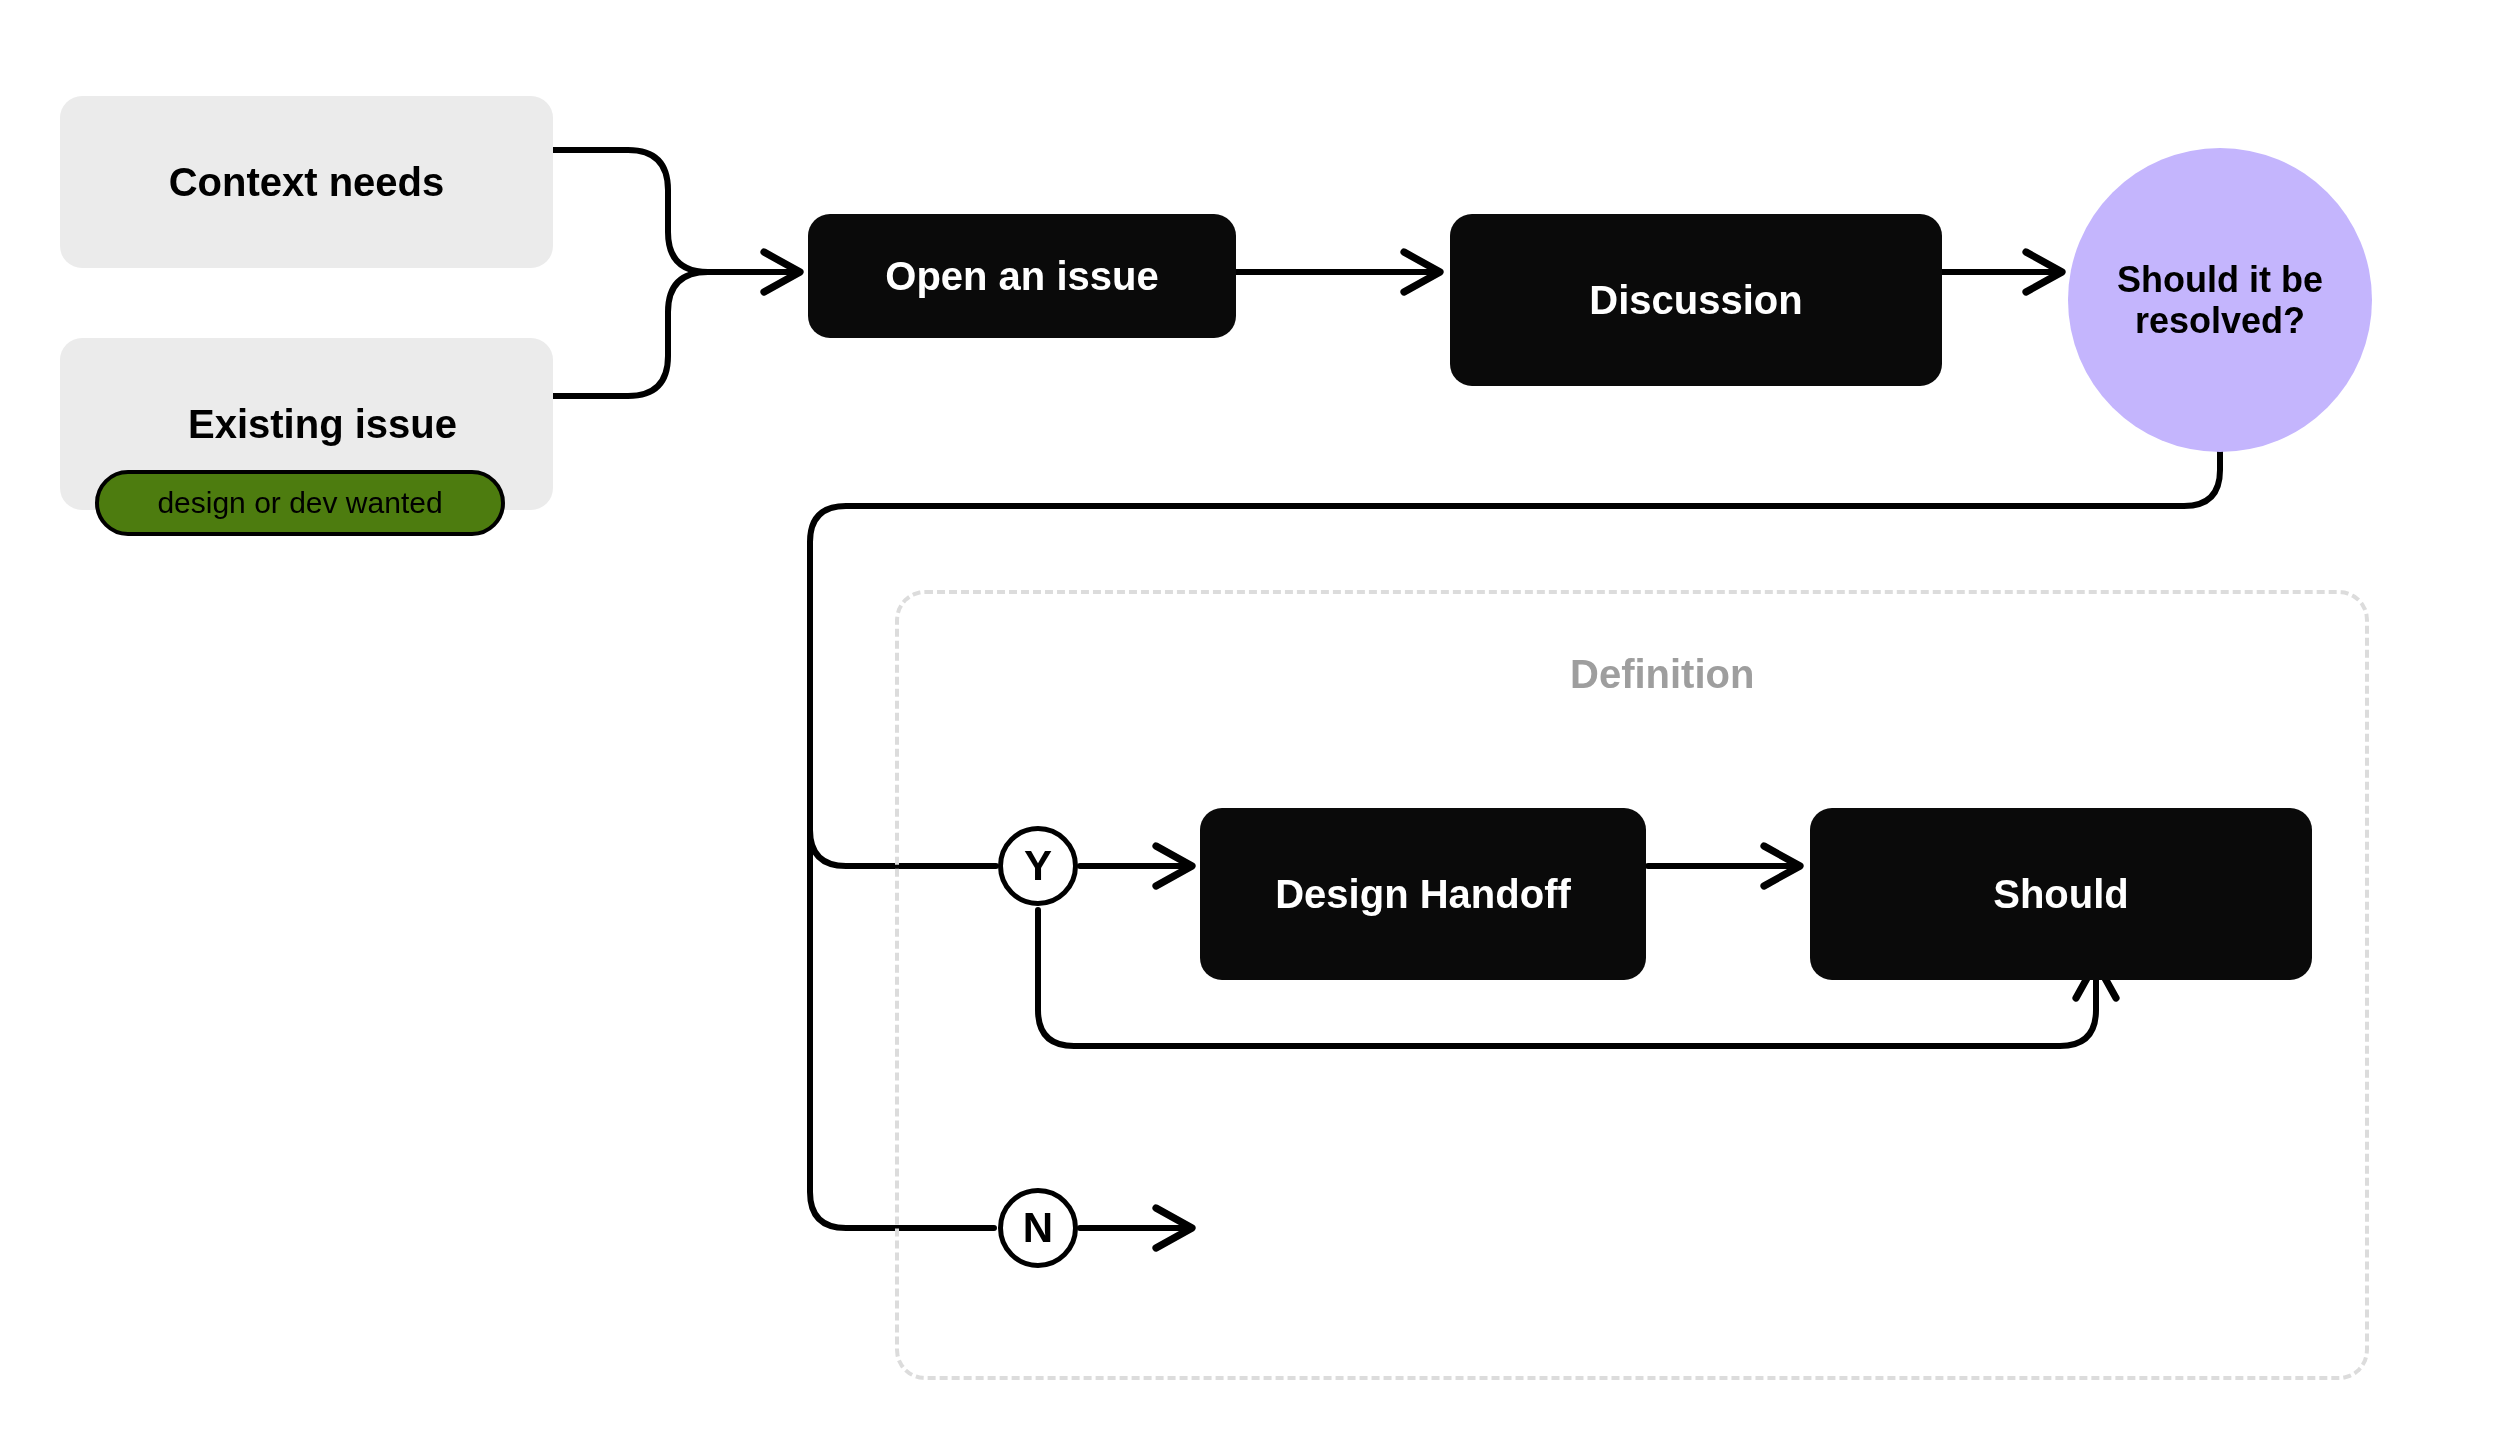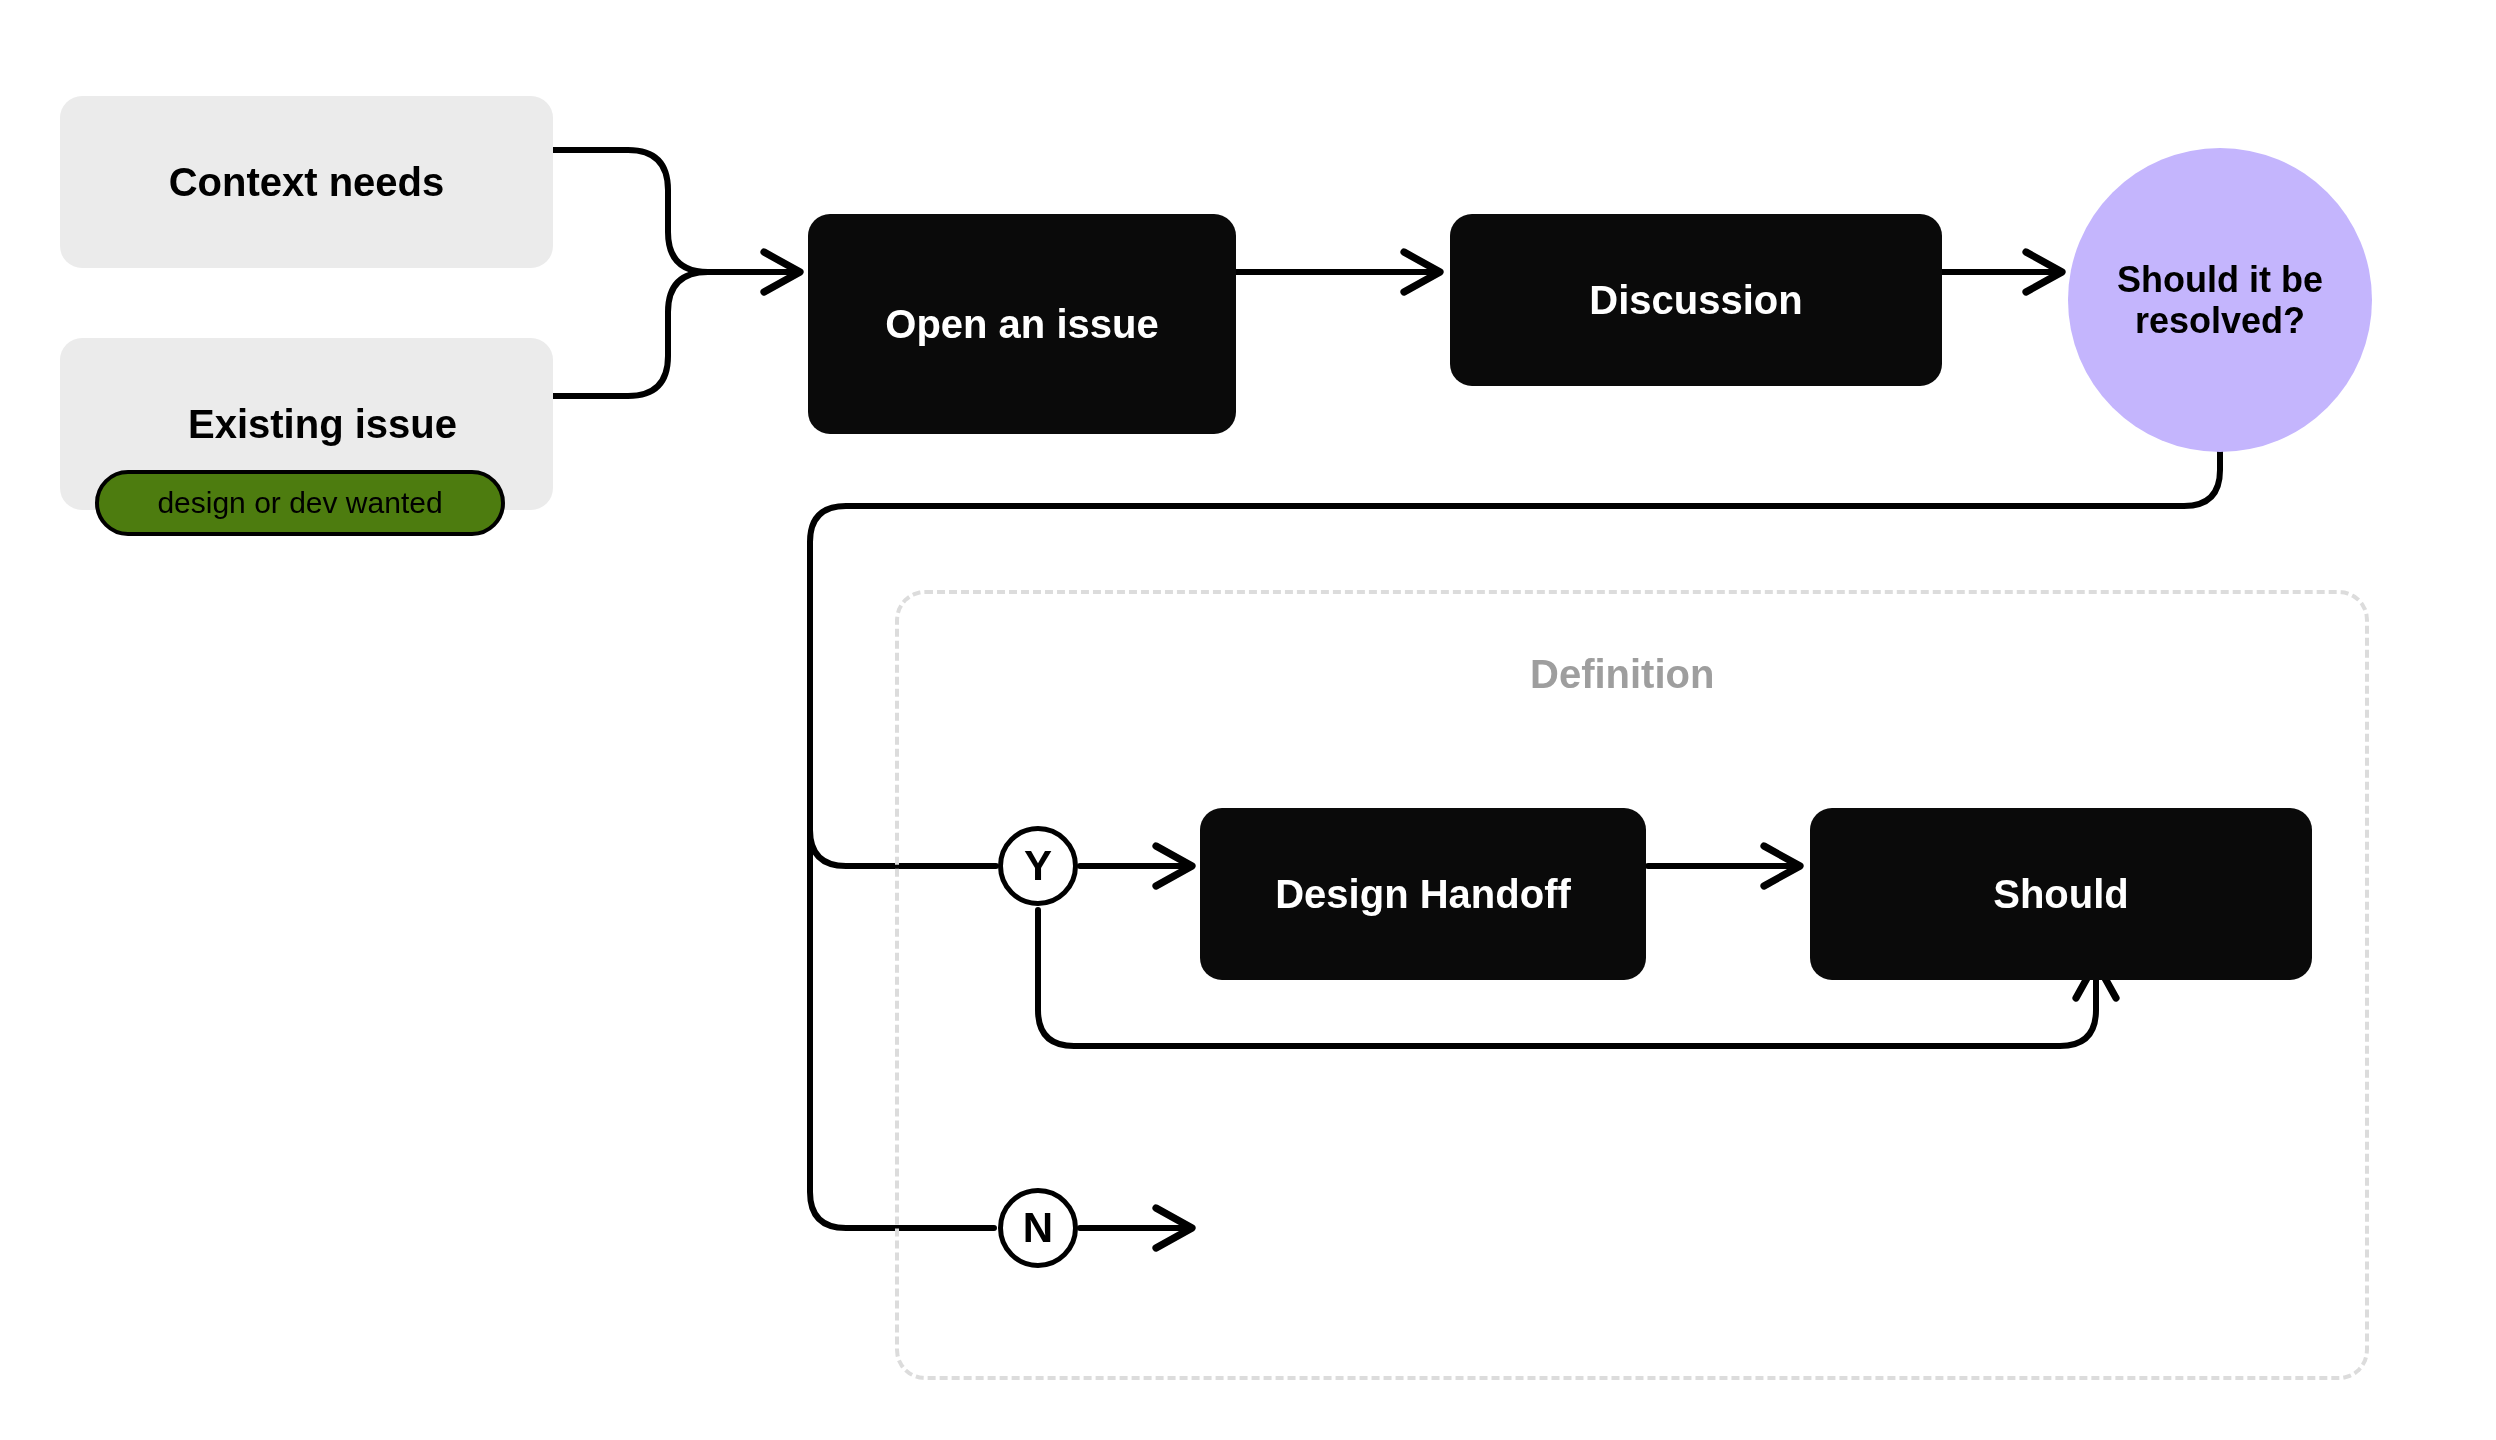--- a/index.html
+++ b/index.html
@@ -134,35 +134,35 @@
 
       <path d="M 1648,866 L 1800,866" marker-end="url(#ah)"></path>
 
       <path d="M 1038,910 L 1038,1010 Q 1038,1046 1074,1046 L 2060,1046 Q 2096,1046 2096,1010 L 2096,962" marker-end="url(#ah)"></path>
 
       <path d="M 1080,1228 L 1192,1228" marker-end="url(#ah)"></path>
     </g>
   </svg>
 
   <div class="group-box" style="left:895px; top:590px; width:1474px; height:790px;"></div>
-  <div class="group-label" style="left:1530px; top:652px;text-align:center;">Definition</div>
+  <div class="group-label" style="left:1570px; top:652px;text-align:center;">Definition</div>
 
   <div class="node node-grey" style="left:60px; top:68px; width:493px; height:172px;">
     <span>Context needs</span>
   </div>
 
   <div class="node node-grey" style="left:60px; top:310px; width:493px; height:172px;padding-left:32px;">
     <span>Existing issue</span>
   </div>
 
   <div class="tag-pill" style="left:95px; top:470px; width:410px; height:66px;">
     <span>design or dev wanted</span>
   </div>
 
-  <div class="node node-dark" style="left:808px; top:186px; width:428px; height:220px;">
+  <div class="node node-dark" style="left:808px; top:186px; width:428px; height:124px;">
     <span>Open an issue</span>
   </div>
 
   <div class="node node-dark" style="left:1450px; top:186px; width:492px; height:172px;">
     <span>Discussion</span>
   </div>
 
   <div class="node node-circle" style="left:2068px; top:120px; width:304px; height:304px;">
     <span>
       <span>Should it be</span><br>

